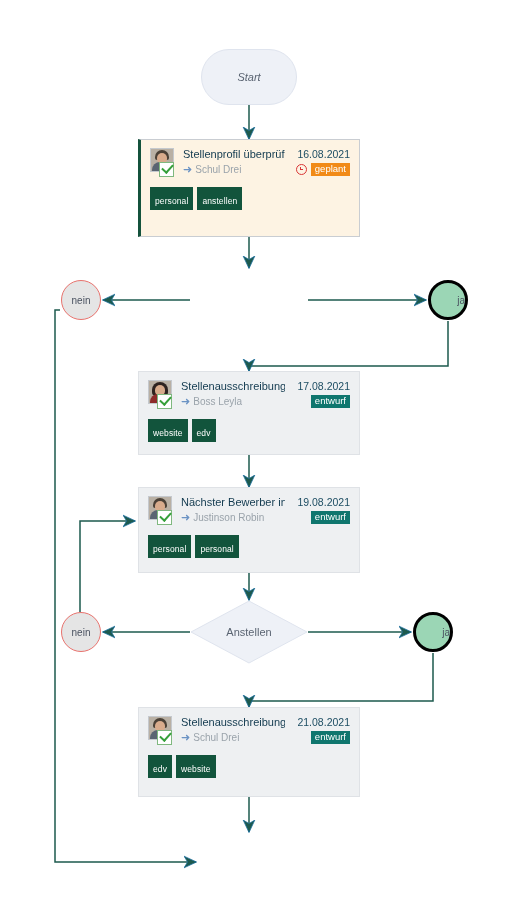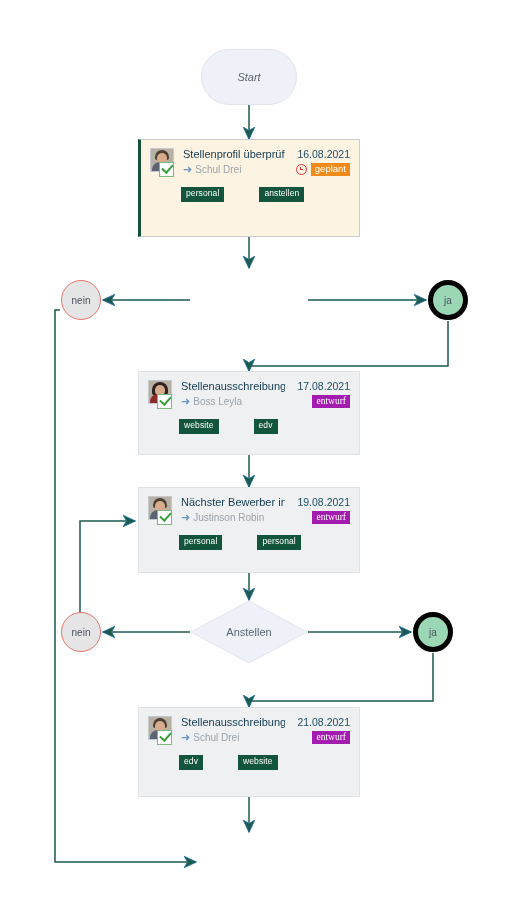--- a/index.html
+++ b/index.html
@@ -94,21 +94,22 @@
     justify-content: center;
     font-size: 10px;
     color: #4a5260;
   }
   .branch.no {
     background: #e5e5e5;
     border: 1px solid #e8726d;
   }
   .branch.yes {
     background: #9bd6b5;
-    border: 5px solid #000000;
+    border: 3px solid #000000;
+    justify-content: flex-end;
   }
 
   
   .card {
     position: absolute;
     width: 222px;
     box-sizing: border-box;
     background: #eef0f2;
     border: 1px solid #dfe2e6;
     padding: 8px 9px 9px 9px;
@@ -249,35 +250,34 @@
     width: 3.2px; height: 1.3px;
     background: #d93636;
   }
   .status-badge {
     font-size: 9.5px;
     color: #ffffff;
     padding: 1px 4px 2px 4px;
     line-height: 1.15;
   }
   .status-badge.geplant { background: #f18a17; }
-  .status-badge.entwurf { background: #a21caf; font-family: Liberation Serif, serif; }
+  .status-badge.entwurf { background: #0f766e; }
 
   .tags {
     display: flex;
     margin-top: 9px;
   }
   .tag {
     background: #12543c;
     color: #ffffff;
     font-size: 8.5px;
-    padding: 2px 5px 3px 5px;
+    padding: 10px 5px 3px 5px;
     margin-right: 4px;
     line-height: 1.15;
     letter-spacing: 0.1px;
-    margin-left: 31px;
   }
 </style>
 </head>
 <body>
 
 <div id="canvas">
 
 
   <svg id="edges" viewBox="0 0 518 914">
     <defs>

